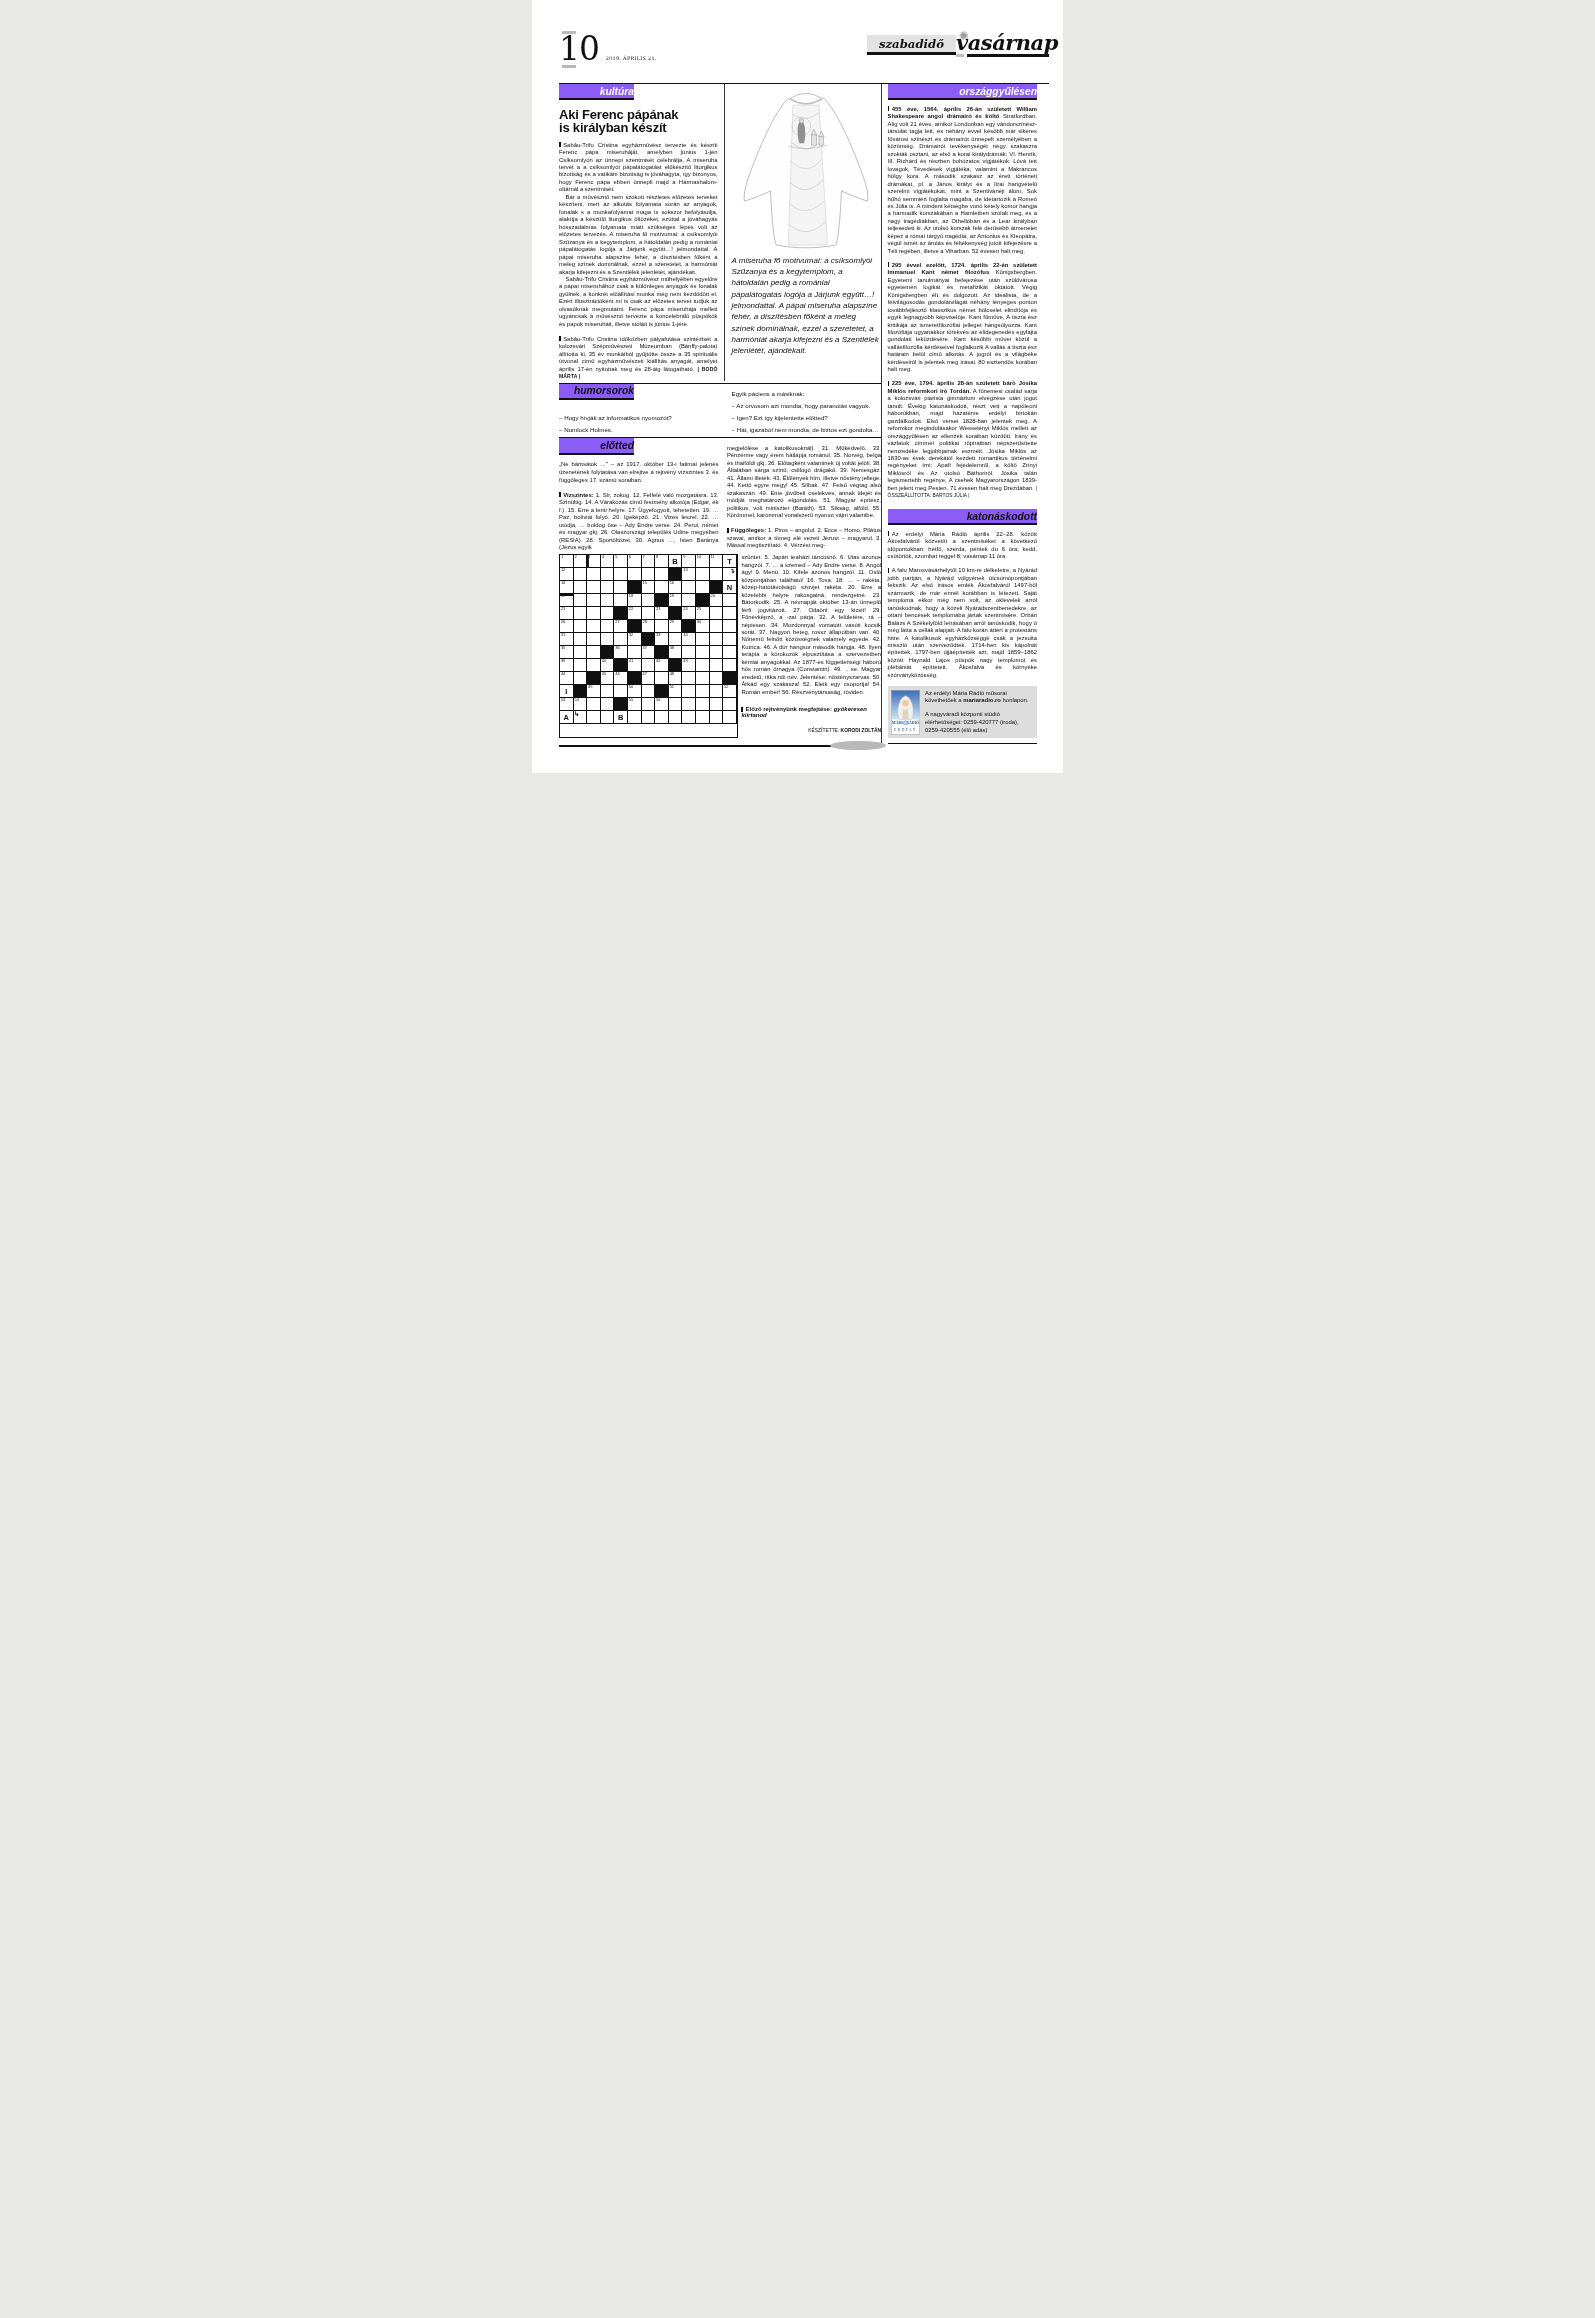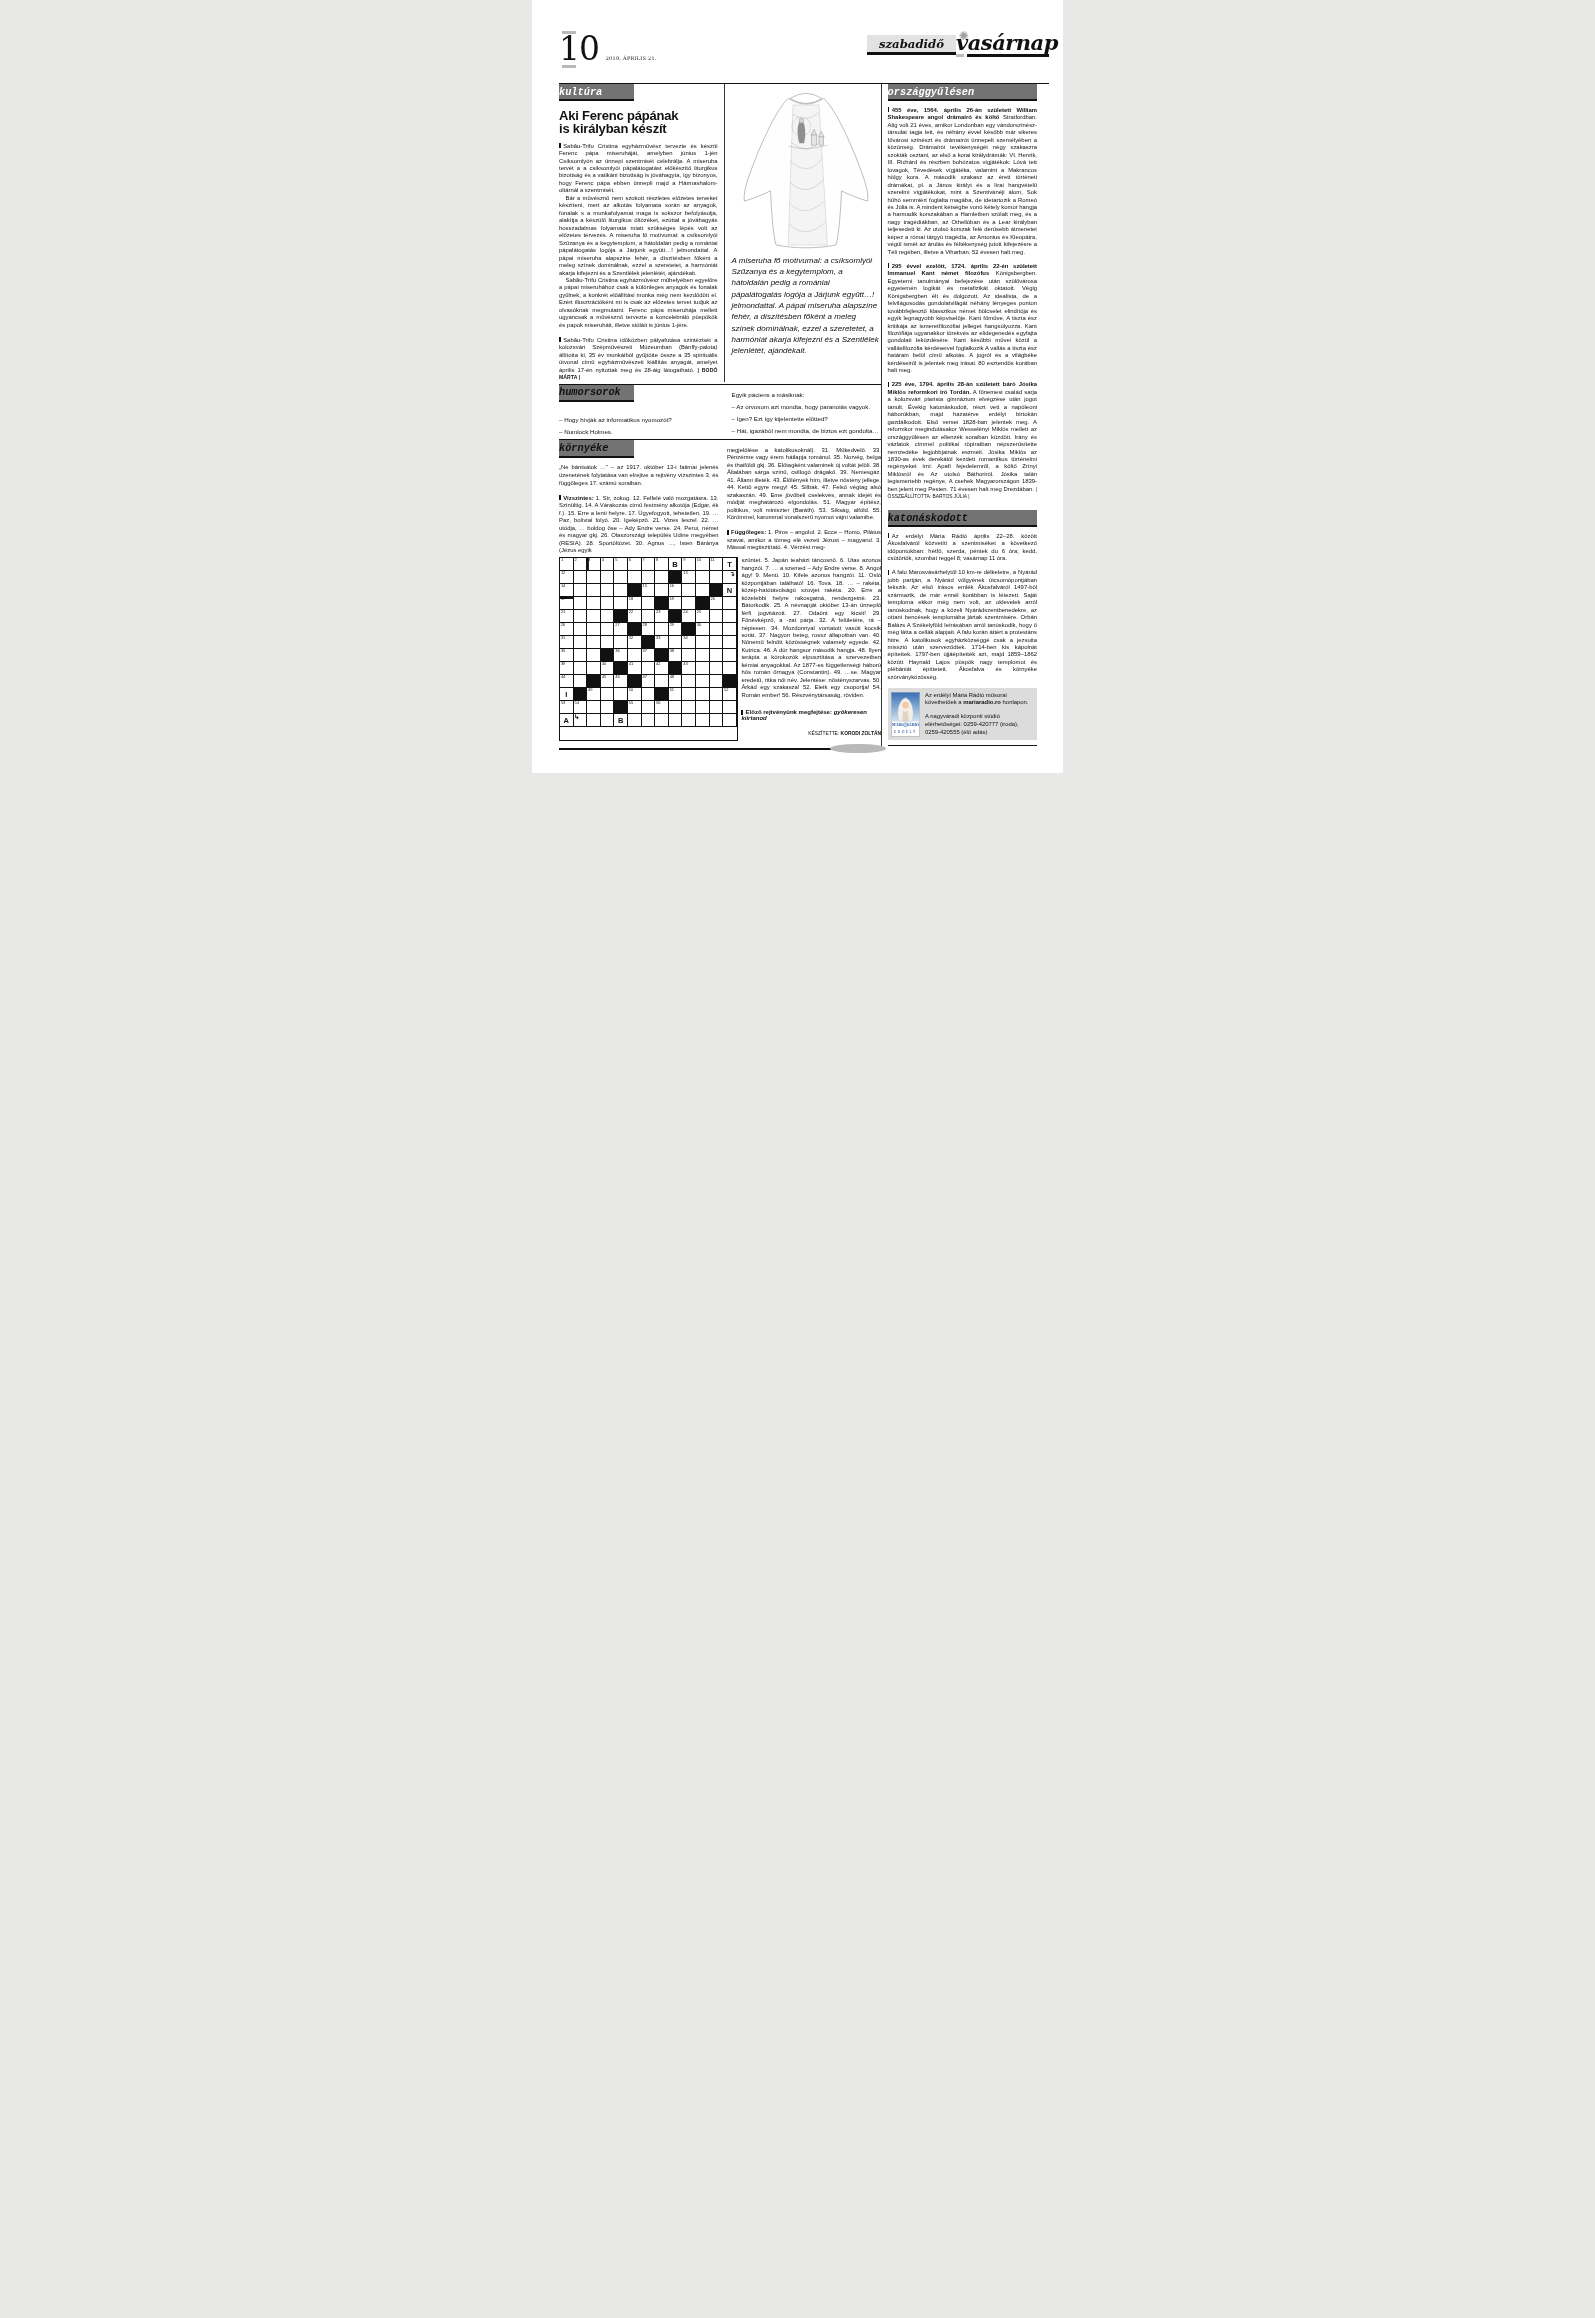--- a/index.html
+++ b/index.html
@@ -22,22 +22,22 @@
   .brand-rule{display:flex;margin-top:0.9px;}
   .brand-rule .g{width:8.4px;height:2.8px;background:#bdbdbd;margin-right:2.8px;}
   .brand-rule .b{flex:1;height:2.8px;background:#111;}
   
   .main{display:flex;border-top:0.9px solid #111;}
   .leftmain{width:322px;}
   .col-right{width:156px;border-left:0.5px solid #333;padding-left:5.6px;box-sizing:border-box;}
   .topsec{display:flex;}
   .art-col{width:166px;border-right:0.5px solid #333;padding-right:6.5px;box-sizing:border-box;}
   .mid-col{width:155px;padding-left:6.5px;box-sizing:border-box;}
-  .sechdr{background:#737373;border-bottom:2.8px solid #111;font-family:Liberation Mono, monospace;
-          font-style:italic;font-weight:bold;font-size:10.3px;text-align:left;padding:1.9px 0 1.4px;}
+  .sechdr{background:#8b5cf6;border-bottom:2.8px solid #111;font-family:Liberation Sans, sans-serif;
+          font-style:italic;font-weight:bold;font-size:10.3px;text-align:right;padding:1.9px 0 1.4px;}
   .sechdr.white{color:#fff;}
   .sechdr.small{width:75px;}
   .arttitle{font-size:13px;font-weight:bold;line-height:1.05;letter-spacing:-0.2px;margin:7.5px 0 6.5px;}
   p.body{font-size:5.9px;line-height:1.265;text-align:justify;margin:0;overflow-wrap:break-word;}
   p.body.ind{text-indent:6.5px;}
   p.body.sp{margin-top:7.5px;}
   .bullet{display:inline-block;width:1.9px;height:5.1px;background:#111;margin-right:2.3px;vertical-align:-0.5px;}
   .byline{font-weight:bold;font-size:5.1px;letter-spacing:0.1px;}
   .pullquote{font-size:8px;line-height:1.42;font-style:italic;margin-top:4.7px;}
   .chasuble{display:block;margin:1.9px auto 0;}
@@ -168,21 +168,21 @@
               <div>– Igen? Ezt így kijelentette előtted?</div>
               <div>– Hát, igazából nem mondta, de biztos ezt gondolta…</div>
             </div>
           </div>
         </div>
       </section>
 
       <section class="subsec">
         <div class="rej-flex">
           <div class="rej-c1">
-            <div class="sechdr small">környéke</div>
+            <div class="sechdr small">előtted</div>
             <p class="rej-intro">„Ne bántsátok …” – az 1917. október 13-i fatimai jelenés üzenetének folytatása van elrejtve a rejtvény vízszintes 3. és függőleges 17. számú soraiban.</p>
             <p class="body"><span class="bullet"></span><span class="cluehead">Vízszintes:</span><span> 1. Sír, zokog. 12. Felfelé való mozgatásra. 13. Színültig. 14. A Várakozás című festmény alkotója (Edgar, ék f.). 15. Erre a lenti helyre. 17. Ügyefogyott, tehetetlen. 19. … Paz, bolíviai folyó. 20. Igeképző. 21. Vizes leszel. 22. …utódja, … boldog őse – Ady Endre verse. 24. Perui, német és magyar gkj. 26. Olaszországi település Udine megyében (RESIA). 28. Sportöltözet. 30. Agnus …, Isten Báránya (Jézus egyik</span></p>
           </div>
           <div class="rej-c2">
             <p class="body" style="margin-top:6.5px"><span>megjelölése a katolikusoknál). 31. Műkedvelő. 33. Pénzérme vagy érem hátlapja románul. 35. Norvég, belga és thaiföldi gkj. 36. Előtagként valaminek új voltát jelöli. 38. Általában sárga színű, csillogó drágakő. 39. Nemesgáz. 41. Állami illeték. 43. Élőlények hím, illetve nőstény jellege. 44. Kettő egyre megy! 45. Silbak. 47. Felső végtag alsó szakaszán. 49. Eme jövőbeli cselekvés, annak idejét és módját meghatározó elgondolás. 51. Magyar építész, politikus, volt miniszter (Baráth). 53. Síkság, alföld. 55. Körömmel, karommal vonalszerű nyomot vájni valamibe.</span></p>
             <p class="body sp"><span class="bullet"></span><span class="cluehead">Függőleges:</span><span> 1. Piros – angolul. 2. Ecce – Homo, Pilátus szavai, amikor a tömeg elé vezeti Jézust – magyarul. 3. Mással megtisztítató. 4. Vérzést meg-</span></p>
           </div>
         </div>
 
         <div class="gridrow">

